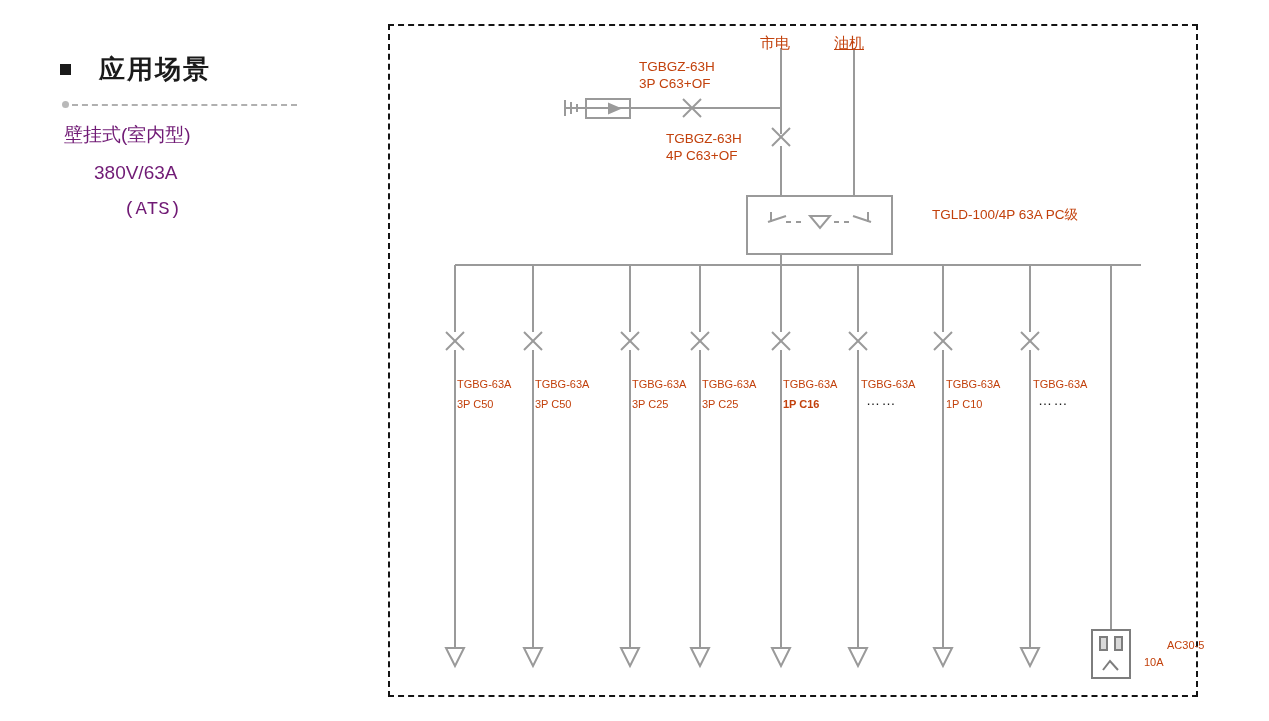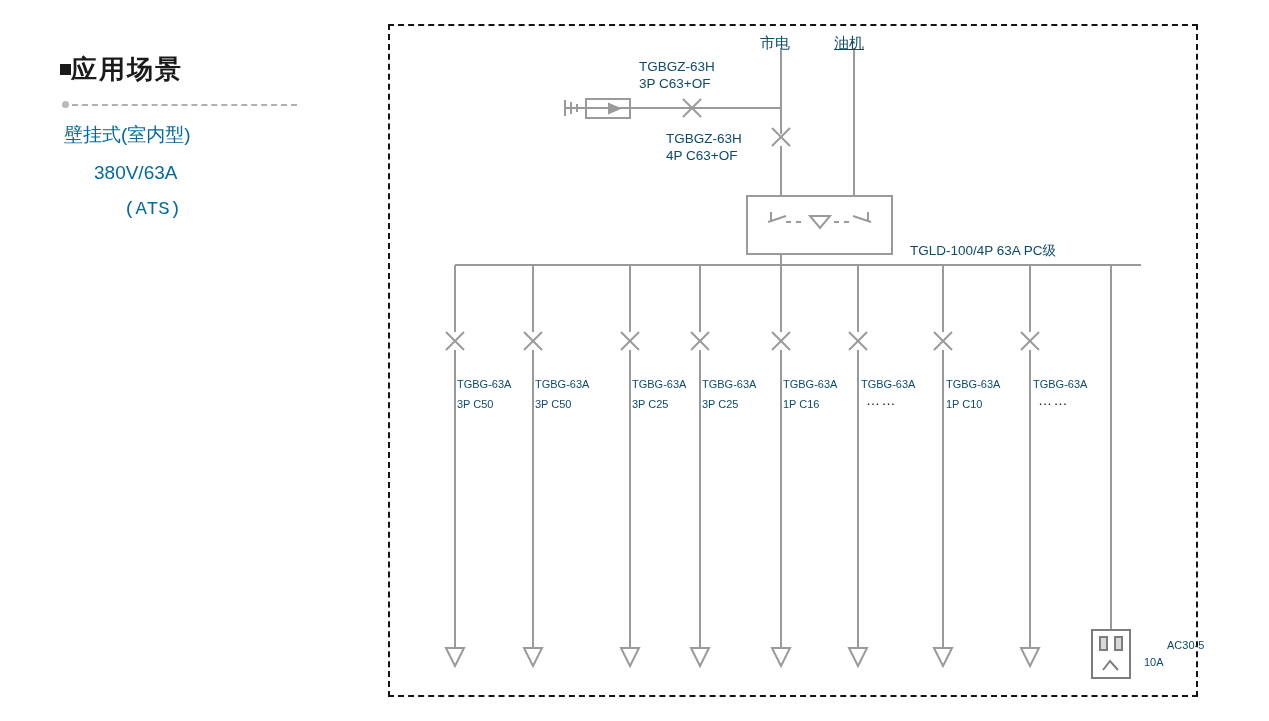--- a/index.html
+++ b/index.html
@@ -24,21 +24,21 @@
   
   .left-panel {
     position: absolute;
     left: 60px;
     top: 52px;
     width: 290px;
   }
   .heading-row {
     display: flex;
     align-items: center;
-    gap: 0;
+    gap: 28px;
   }
   .heading-bullet {
     width: 11px;
     height: 11px;
     background: #1a1a1a;
     display: inline-block;
   }
   .heading-text {
     font-size: 26px;
     font-weight: bold;
@@ -59,21 +59,21 @@
     flex: none;
   }
   .divider-line {
     flex: 1;
     border-top: 2px dashed #b0b0b0;
     margin-left: 3px;
     max-width: 225px;
   }
   .spec-line {
     font-size: 19px;
-    color: #0369a1;
+    color: #701a75;
     margin-top: 14px;
     white-space: nowrap;
   }
   .spec-1 { margin-left: 4px; }
   .spec-2 { margin-left: 34px; }
   .spec-3 { margin-left: 64px; font-family: Liberation Mono, monospace; }
 
   
   .diagram-frame {
     position: absolute;
@@ -88,21 +88,21 @@
     position: absolute;
     left: 0; top: 0;
     width: 1269px;
     height: 721px;
     pointer-events: none;
   }
   .lbl {
     position: absolute;
     font-size: 13.5px;
     line-height: 17px;
-    color: #0c4a6e;
+    color: #c2410c;
     white-space: pre;
   }
   .lbl.cn { font-size: 15px; }
   .lbl.sm { font-size: 11px; }
   .dots {
     position: absolute;
     font-size: 14px;
     letter-spacing: 1.5px;
     color: #1a1a1a;
   }
@@ -227,36 +227,36 @@
 
   <div class="diagram-layer">
     <div class="lbl cn" style="left:760px; top:34px;">市电</div>
     <div class="lbl cn" style="left:834px; top:34px;text-decoration:underline;">油机</div>
 
     <div class="lbl" style="left:639px; top:58px;">TGBGZ-63H
 3P C63+OF</div>
     <div class="lbl" style="left:666px; top:130px;">TGBGZ-63H
 4P C63+OF</div>
 
-    <div class="lbl" style="left:910px; top:206px;margin-top:36px;">TGLD-100/4P 63A PC级</div>
+    <div class="lbl" style="left:932px; top:206px;">TGLD-100/4P 63A PC级</div>
 
     <div class="lbl sm" style="left:457px; top:376px;">TGBG-63A</div>
     <div class="lbl sm" style="left:457px; top:396px;">3P C50</div>
 
     <div class="lbl sm" style="left:535px; top:376px;">TGBG-63A</div>
     <div class="lbl sm" style="left:535px; top:396px;">3P C50</div>
 
     <div class="lbl sm" style="left:632px; top:376px;">TGBG-63A</div>
     <div class="lbl sm" style="left:632px; top:396px;">3P C25</div>
 
     <div class="lbl sm" style="left:702px; top:376px;">TGBG-63A</div>
     <div class="lbl sm" style="left:702px; top:396px;">3P C25</div>
 
     <div class="lbl sm" style="left:783px; top:376px;">TGBG-63A</div>
-    <div class="lbl sm" style="left:783px; top:396px;">1P C16</div>
+    <div class="lbl sm" style="left:783px; top:396px;font-weight:bold;">1P C16</div>
 
     <div class="lbl sm" style="left:861px; top:376px;">TGBG-63A</div>
     <div class="dots" style="left:866px; top:392px;">……</div>
 
     <div class="lbl sm" style="left:946px; top:376px;">TGBG-63A</div>
     <div class="lbl sm" style="left:946px; top:396px;text-align:center;">1P C10</div>
 
     <div class="lbl sm" style="left:1033px; top:376px;">TGBG-63A</div>
     <div class="dots" style="left:1038px; top:392px;">……</div>
 

